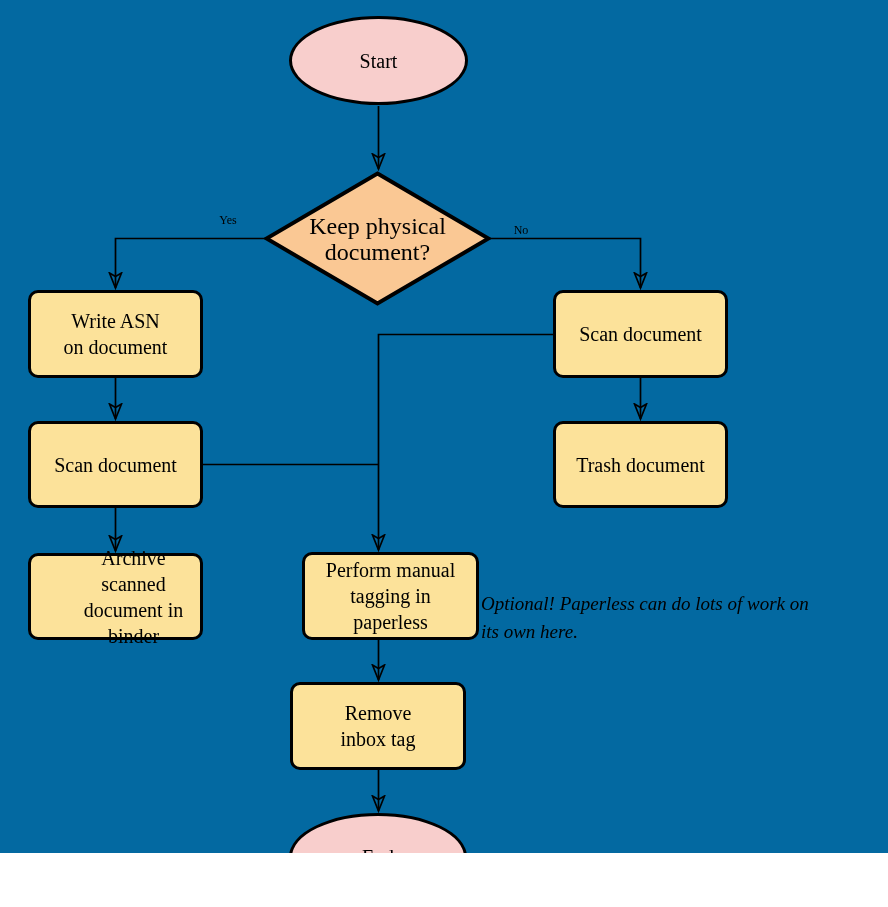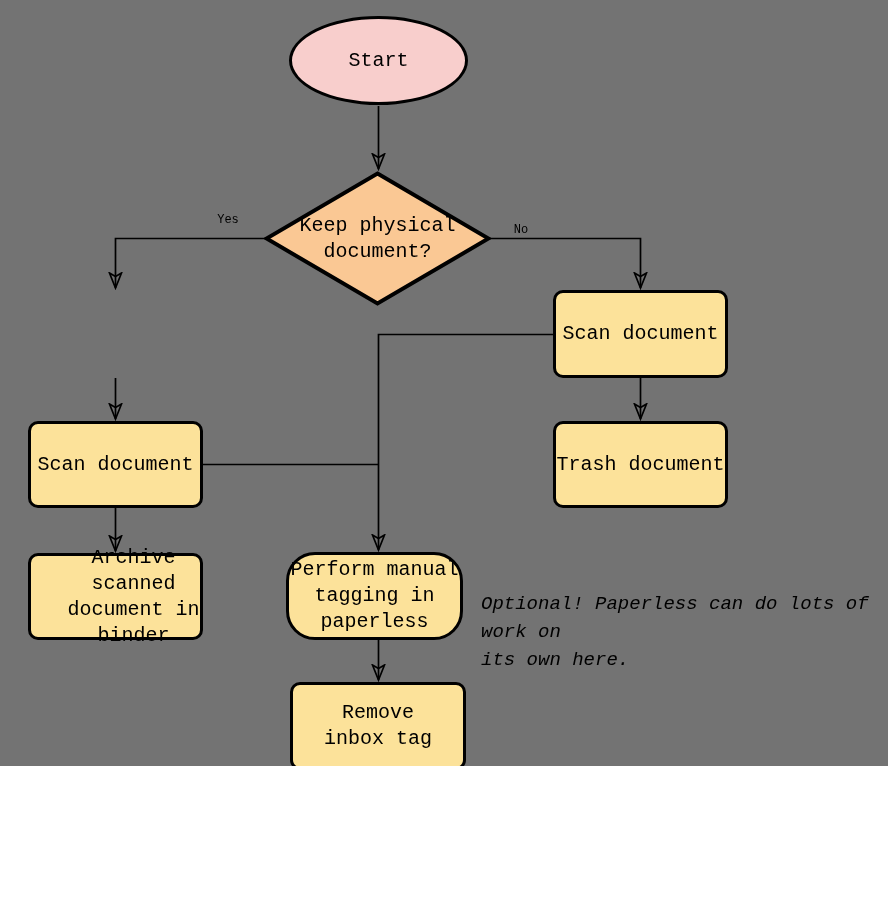--- a/index.html
+++ b/index.html
@@ -1,21 +1,21 @@
 <!DOCTYPE html>
 <html><head>
 <meta charset="utf-8">
 <style>
   html, body { margin: 0; padding: 0; background: #ffffff; }
   .canvas {
     position: relative;
     width: 888px;
-    height: 766px;
-    background: #737373;
-    font-family: Liberation Mono, monospace;
+    height: 853px;
+    background: #0369a1;
+    font-family: Liberation Serif, serif;
     color: #000000;
     overflow: hidden;
   }
   .edges {
     position: absolute;
     left: 0; top: 0;
     width: 888px; height: 907px;
   }
   .edges path { stroke: #000000; stroke-width: 1.7; fill: none; }
   .node {
@@ -39,37 +39,37 @@
     border: 3px solid #000000;
     border-radius: 10px;
   }
   #node-start   { left: 289px; top: 16px;  width: 179px; height: 89px; }
   #node-end     { left: 289px; top: 813px; width: 178px; height: 88px; }
   #node-write-asn  { left: 28px;  top: 290px; width: 175px; height: 88px; }
   #node-scan-left  { left: 28px;  top: 421px; width: 175px; height: 87px; }
   #node-archive    { left: 28px;  top: 553px; width: 175px; height: 87px; padding-left: 36px; }
   #node-scan-right { left: 553px; top: 290px; width: 175px; height: 88px; }
   #node-trash      { left: 553px; top: 421px; width: 175px; height: 87px; }
-  #node-tagging    { left: 286px; top: 552px; width: 177px; height: 88px; border-radius: 29px; }
+  #node-tagging    { left: 302px; top: 552px; width: 177px; height: 88px; }
   #node-remove     { left: 290px; top: 682px; width: 176px; height: 88px; }
   #node-decision {
     position: absolute;
     left: 264px; top: 171px;
     width: 227px; height: 135px;
   }
   #node-decision svg { position: absolute; left: 0; top: 0; }
   #node-decision .label {
     position: absolute;
     left: 0; top: 0;
     width: 227px; height: 135px;
     display: flex;
     align-items: center;
     justify-content: center;
     text-align: center;
-    font-size: 20px;
+    font-size: 24px;
     line-height: 26px;
     white-space: pre-line;
   }
   .edge-label {
     position: absolute;
     width: 48px;
     text-align: center;
     font-size: 12px;
     line-height: 20px;
   }
@@ -121,20 +121,24 @@
   </div>
 
   <div id="node-decision">
     <svg width="227" height="135" viewBox="0 0 227 135" xmlns="http://www.w3.org/2000/svg">
       <polygon points="113.5,2.5 224.5,67.5 113.5,132.5 2.5,67.5" stroke="#000000" stroke-width="4" fill="#fac894"></polygon>
     </svg>
     <span class="label">Keep physical
 document?</span>
   </div>
 
+  <div class="node process" id="node-write-asn">
+    <span class="label">Write ASN
+on document</span>
+  </div>
 
   <div class="node process" id="node-scan-left">
     <span class="label">Scan document</span>
   </div>
 
   <div class="node process" id="node-archive">
     <span class="label">Archive scanned
 document in
 binder</span>
   </div>

